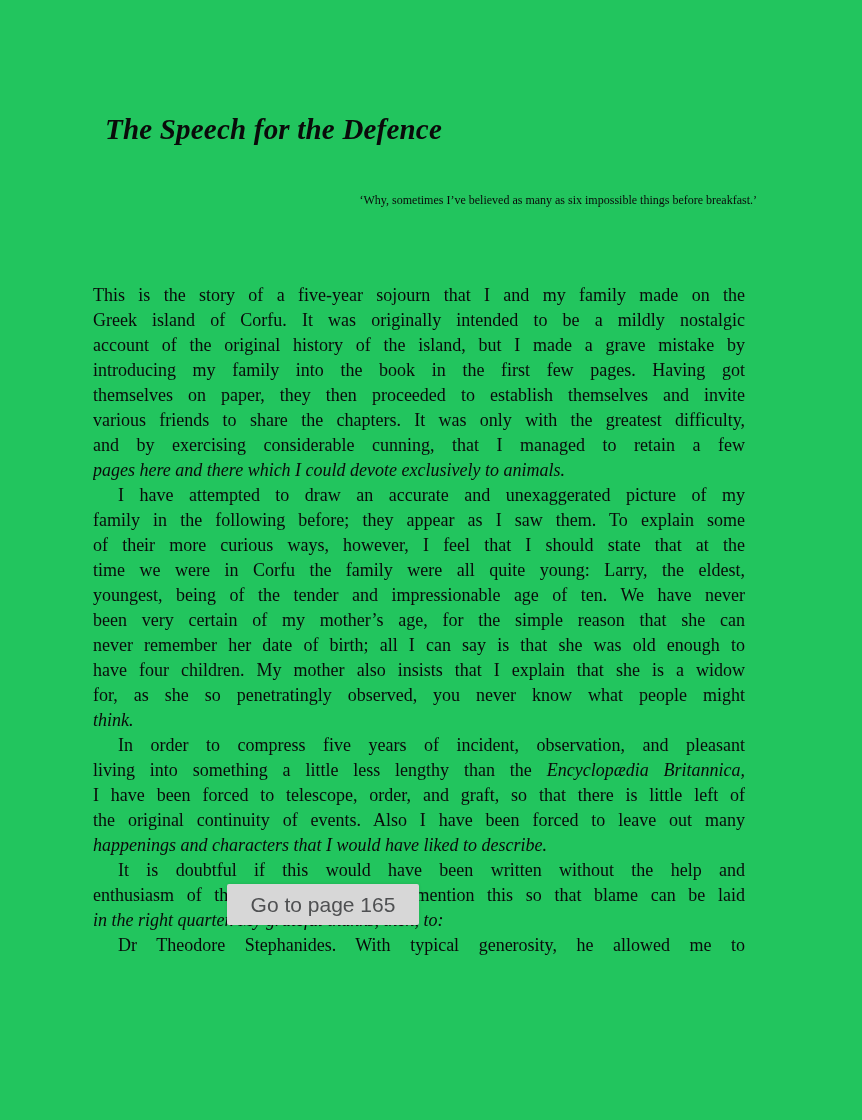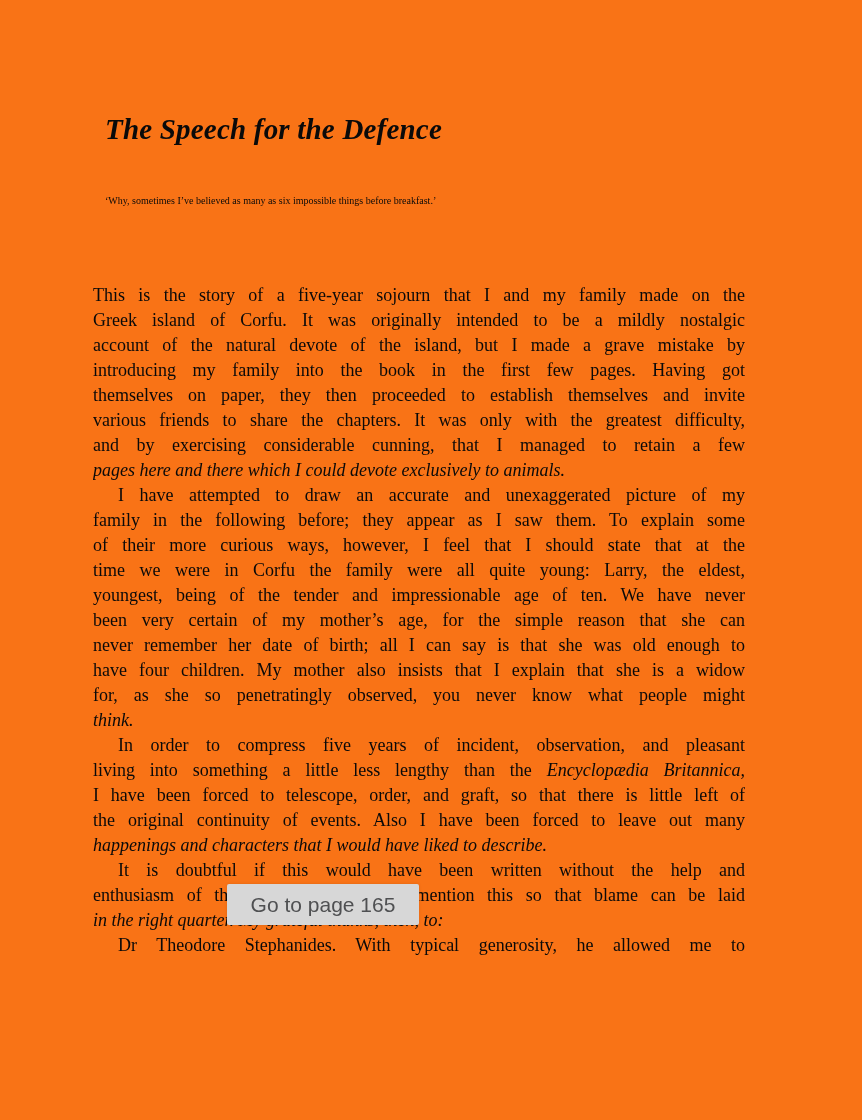--- a/index.html
+++ b/index.html
@@ -22,22 +22,22 @@
     font-weight: bold;
     font-style: italic;
     line-height: 38px;
     letter-spacing: 0.2px;
   }
   .epigraph-quote {
     position: absolute;
     left: 105px;
     top: 192px;
     width: 652px;
-    text-align: left;
-    font-size: 10px;
+    text-align: right;
+    font-size: 12px;
     line-height: 17px;
   }
   .epigraph-attr {
     position: absolute;
     left: 105px;
     top: 224px;
     width: 652px;
     text-align: center;
     font-size: 13.5px;
     line-height: 17px;
@@ -75,31 +75,31 @@
     align-items: center;
     justify-content: center;
     z-index: 5;
     cursor: pointer;
     box-shadow: 0 0 3px rgba(0,0,0,0.12);
   }
 </style>
 </head>
 <body>
 
-<div class="page" style="background: #f97316; color: rgb(10, 10, 10);">
+<div class="page" style="background: #22c55e; color: rgb(10, 10, 10);">
   <h1 class="title">The Speech for the Defence</h1>
 
   <div class="epigraph-quote">‘Why, sometimes I’ve believed as many as six impossible things before breakfast.’</div>
 
 
   <div class="body-text">
       <div class="para">
         <div class="line"><span>This is the story of a five-year sojourn that I and my family made on the</span></div>
         <div class="line"><span>Greek island of Corfu. It was originally intended to be a mildly nostalgic</span></div>
-        <div class="line"><span>account of the natural devote of the island, but I made a grave mistake by</span></div>
+        <div class="line"><span>account of the original history of the island, but I made a grave mistake by</span></div>
         <div class="line"><span>introducing my family into the book in the first few pages. Having got</span></div>
         <div class="line"><span>themselves on paper, they then proceeded to establish themselves and invite</span></div>
         <div class="line"><span>various friends to share the chapters. It was only with the greatest difficulty,</span></div>
         <div class="line"><span>and by exercising considerable cunning, that I managed to retain a few</span></div>
         <div class="line lastline"><span>pages here and there which I could devote exclusively to animals.</span></div>
       </div>
       <div class="para">
         <div class="line firstindent"><span>I have attempted to draw an accurate and unexaggerated picture of my</span></div>
         <div class="line"><span>family in the following before; they appear as I saw them. To explain some</span></div>
         <div class="line"><span>of their more curious ways, however, I feel that I should state that at the</span></div>

